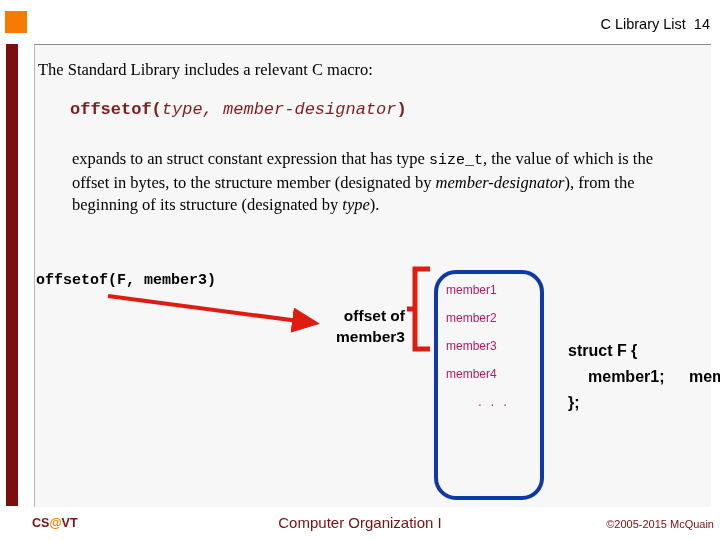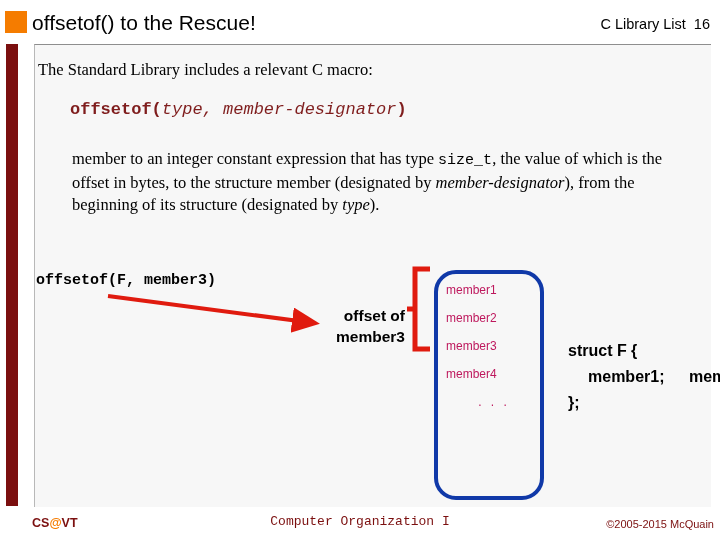--- a/index.html
+++ b/index.html
@@ -199,58 +199,57 @@
     color: #7b0f0f;
     white-space: nowrap;
   }
   .ftr-logo .at { color: #f57c00; }
   .ftr-center {
     position: absolute;
     left: 0;
     right: 0;
     top: 514px;
     text-align: center;
-    font-family: Liberation Mono, monospace;
-    font-size: 13px;
+    font-family: Liberation Sans, sans-serif;
+    font-size: 15px;
     color: #7b0f0f;
   }
   .ftr-right {
     position: absolute;
     right: 6px;
     top: 518px;
     font-family: "Liberation Sans", sans-serif;
     font-size: 11px;
     color: #7b0f0f;
     white-space: nowrap;
     text-align: right;
   }
 </style>
 </head>
 <body>
 
 <div id="slide">
 
   <div class="hdr-bullet"></div>
-  <div class="hdr-title">offsetof() to the Rescue!</div>
   <div class="hdr-right">
-    <span>C Library List</span><span class="pagenum">16</span>
+    <span>C Library List</span><span class="pagenum">14</span>
   </div>
 
   <div class="left-bar"></div>
 
   <div class="panel"></div>
 
   <div class="line-intro">The Standard Library includes a relevant C macro:</div>
 
   <div class="macro-sig">
     <span class="kw">offsetof(</span><span class="arg">type, </span><span class="arg">member-designator</span><span class="kw">)</span>
   </div>
 
   <div class="para">
-    <span>member to an integer constant expression that has type </span><span class="mono">size_t</span><span>, the value of which is the offset in bytes, to the structure member (designated by </span><span class="ital">member-designator</span><span>), from the beginning of its structure (designated by </span><span class="ital">type</span><span>).</span>
+    <span>expands to an struct constant expression that has type </span><span class="mono">size_t</span><span>, the value of which is the offset in bytes, to the structure member (designated by </span><span class="ital">member-designator</span><span>), from the beginning of its structure (designated by </span><span class="ital">type</span><span>).</span>
   </div>
 
   <div class="call-expr">offsetof(F, member3)</div>
 
   <svg class="arrow-svg" viewBox="0 0 250 55">
     <defs>
       <marker id="ah" markerWidth="7" markerHeight="7" refX="5.5" refY="3.2" orient="auto">
         <path d="M0,0 L7,3.2 L0,6.4 z" fill="#e01b0f"></path>
       </marker>
     </defs>

